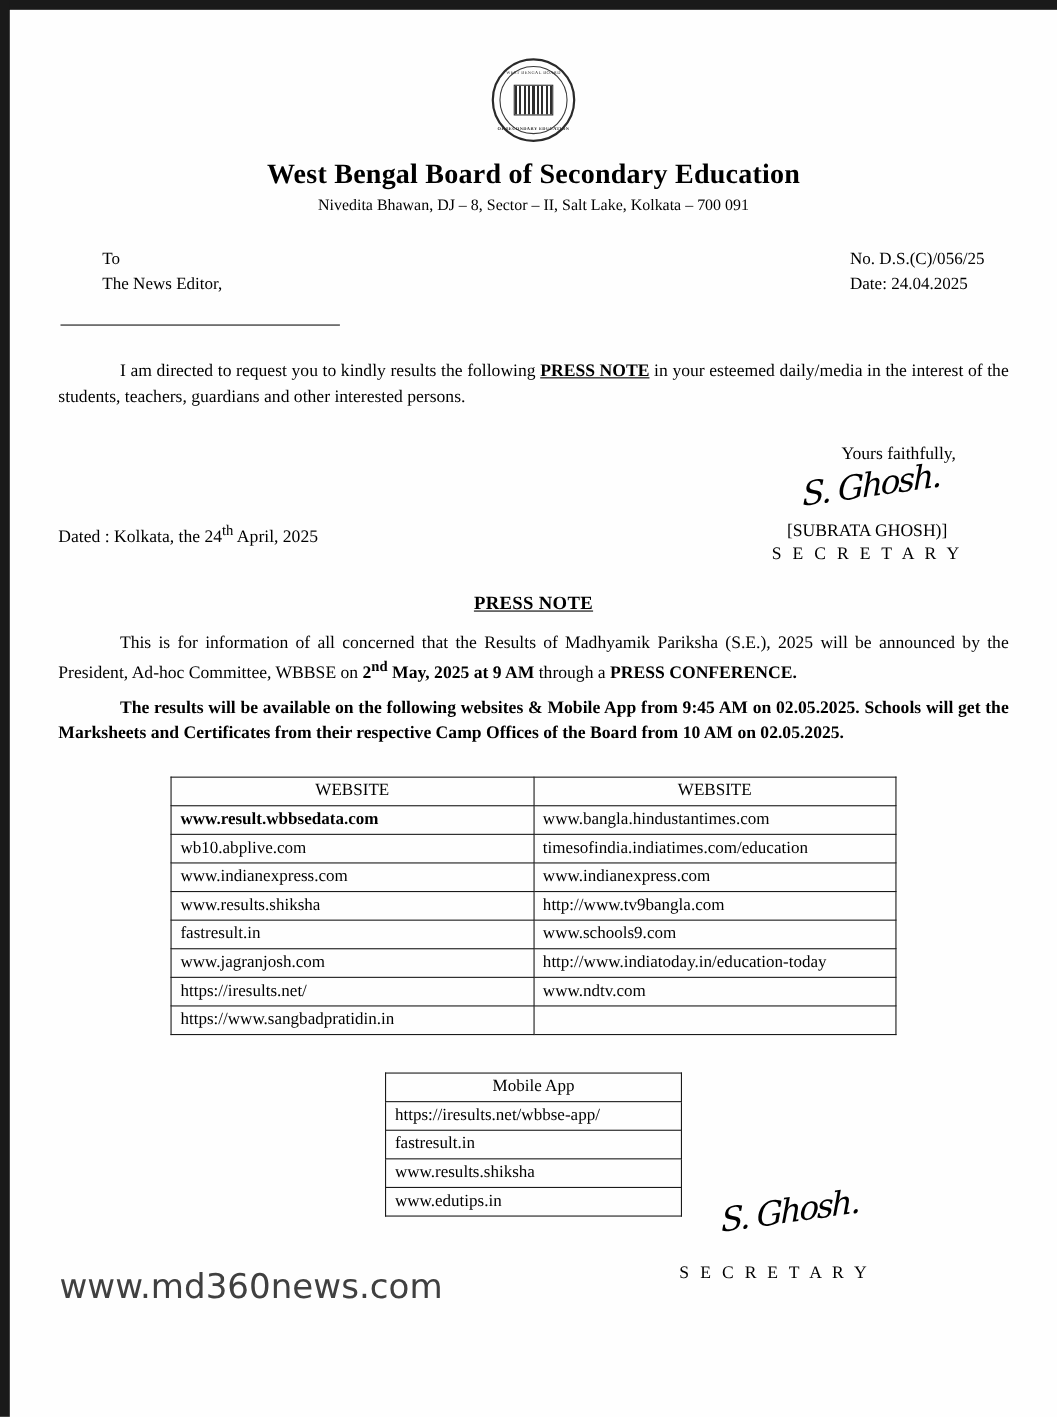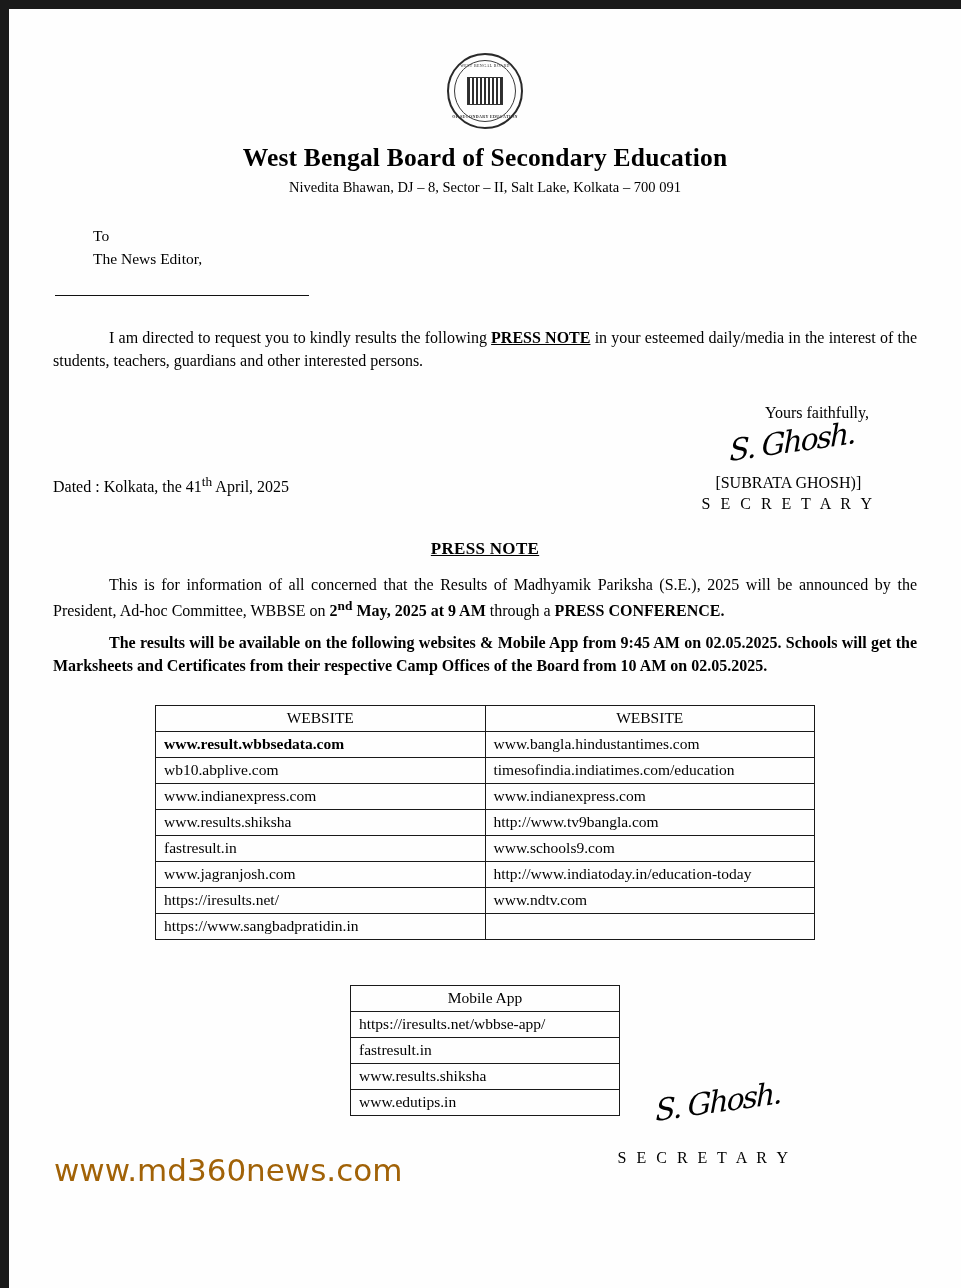--- a/index.html
+++ b/index.html
@@ -207,21 +207,21 @@
   }
   .tbl-websites th {
     text-align: center;
     font-weight: 400;
   }
   .tbl-websites td.bold { font-weight: 700; }
   .tbl-websites td.blank { border-left: 1px solid #1a1a1a; }
 
   .tbl-app {
     border-collapse: collapse;
-    margin: 45px auto 0 auto;
+    margin: 34px auto 0 auto;
     width: 270px;
     table-layout: fixed;
   }
   .tbl-app th, .tbl-app td {
     border: 1px solid #1a1a1a;
     font-size: 15.5px;
     padding: 2px 8px;
     height: 21px;
     font-weight: 400;
     text-align: left;
@@ -251,21 +251,21 @@
     top: 65px;
     font-size: 16px;
     letter-spacing: 3px;
   }
   .watermark {
     position: absolute;
     left: 45px;
     top: 68px;
     font-family: "DejaVu Sans", sans-serif;
     font-size: 31px;
-    color: #a16207;
+    color: #404040;
   }
 </style>
 </head>
 <body>
 
 <div class="top-bar"></div>
 <div class="left-bar"></div>
 
 <div class="page">
   <div class="inner">
@@ -279,34 +279,38 @@
     </div>
 
     <h1 class="board-name">West Bengal Board of Secondary Education</h1>
     <div class="board-addr">Nivedita Bhawan, DJ – 8, Sector – II, Salt Lake, Kolkata – 700 091</div>
 
     <div class="ref-row">
       <div class="ref-left">
         <div>To</div>
         <div>The News Editor,</div>
       </div>
+      <div class="ref-right">
+        <div>No. D.S.(C)/056/25</div>
+        <div>Date: 24.04.2025</div>
+      </div>
     </div>
 
     <div class="rule"></div>
 
     <p class="body intro"><span>I am directed to request you to kindly results the following </span><span class="u">PRESS NOTE</span><span> in your esteemed daily/media in the interest of the students, teachers, guardians and other interested persons.</span></p>
 
     <div class="yours">Yours faithfully,</div>
 
     <div class="sig-wrap">
       <span class="sig">S. Ghosh.</span>
     </div>
 
     <div class="dated-row">
-      <div><span>Dated : Kolkata, the 41</span><sup>th</sup><span> April, 2025</span></div>
+      <div><span>Dated : Kolkata, the 24</span><sup>th</sup><span> April, 2025</span></div>
       <div class="secretary-block">
         <div class="secretary-name">[SUBRATA GHOSH)]</div>
         <div class="secretary-title">S E C R E T A R Y</div>
       </div>
     </div>
 
     <h2 class="press-note">PRESS NOTE</h2>
 
     <p class="body para1"><span>This is for information of all concerned that the Results of Madhyamik Pariksha (S.E.), 2025 will be announced by the President, Ad-hoc Committee, WBBSE on </span><span class="b">2</span><sup class="b">nd</sup><span class="b"> May, 2025 at 9 AM</span><span> through a </span><span class="b">PRESS CONFERENCE.</span></p>
 

